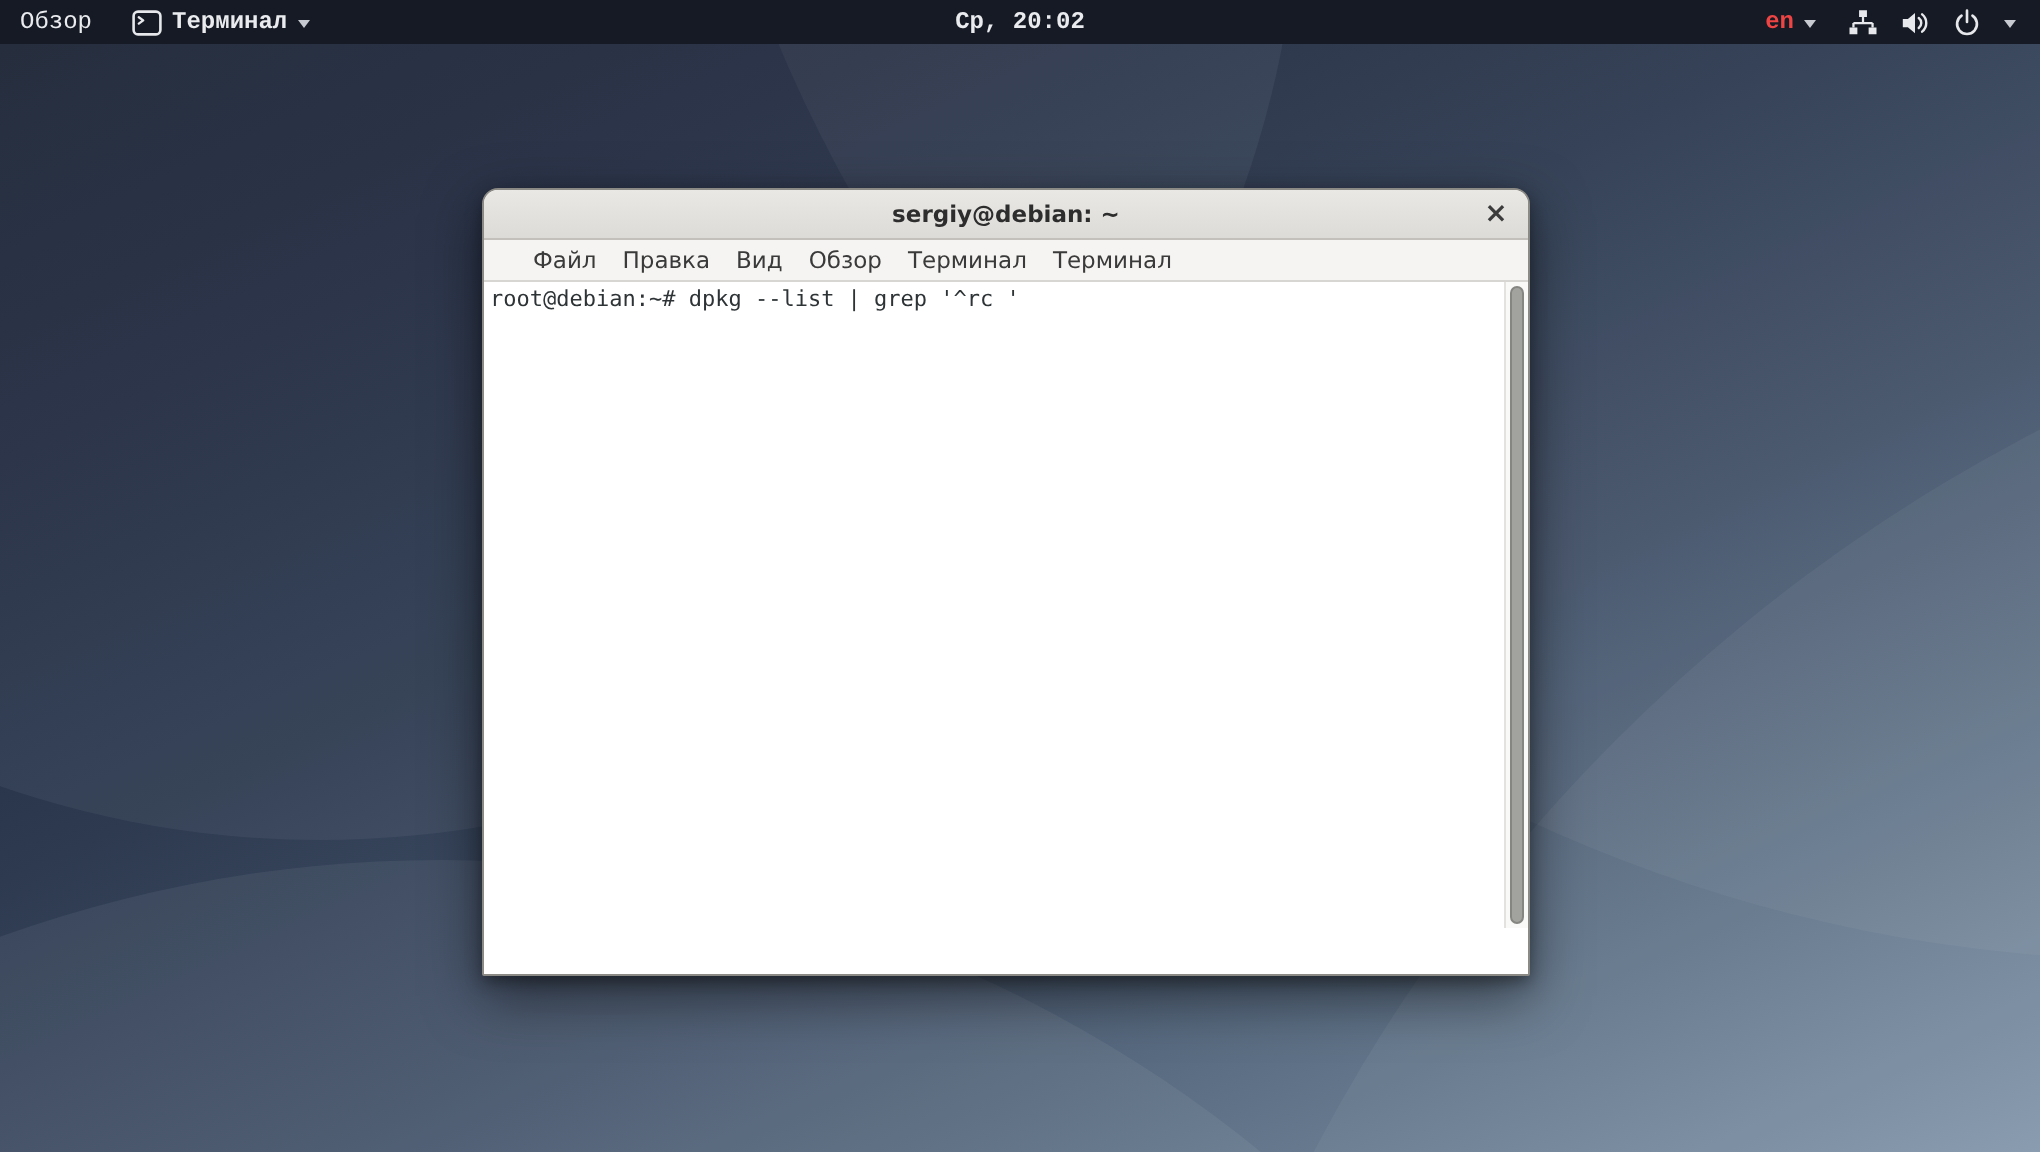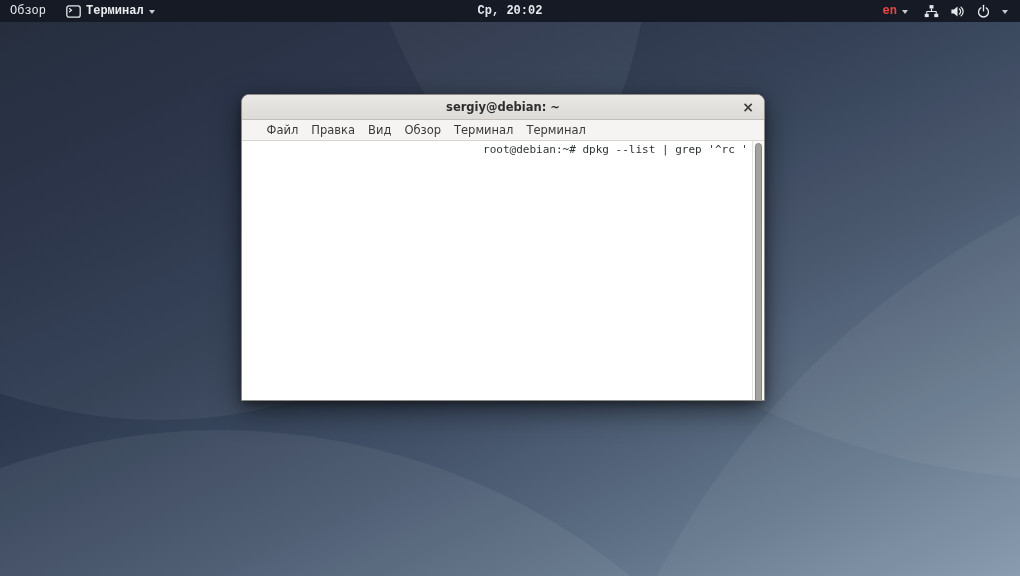--- a/index.html
+++ b/index.html
@@ -36,21 +36,21 @@
     width: 0; height: 0; display: inline-block;
     border-left: 3.5px solid transparent; border-right: 3.5px solid transparent;
     border-top: 4px solid #c7cad0; margin-top: 2px;
   }
   .sys-icons { display: flex; align-items: center; gap: 11px; padding: 0 12px 0 6px; height: 100%; }
   .ticon { display: inline-flex; align-items: center; }
   .ticon svg { display: block; }
 
   
   .window {
-    position: absolute; left: 241px; top: 94px; width: 524px; height: 307px;
+    position: absolute; left: 241px; top: 94px; width: 524px; height: 394px;
     border: 1px solid #8c8a85; border-radius: 8px 8px 1px 1px;
     box-shadow: 0 10px 28px rgba(0,0,0,0.5), 0 3px 8px rgba(0,0,0,0.35);
     overflow: hidden; background: #fff; z-index: 10;
   }
   .titlebar {
     height: 25px; background: linear-gradient(#eae8e5, #dddbd7);
     border-bottom: 1px solid #c3c0bb;
     display: flex; align-items: center; justify-content: center; position: relative;
   }
   .titlebar .title { font-size: 11.5px; font-weight: bold; color: #2d2d2d; }
@@ -60,21 +60,21 @@
     color: #3c3c3c; font-size: 14px; font-weight: bold; cursor: default; line-height: 1;
   }
   .menubar {
     height: 21px; background: #f5f4f2; border-bottom: 1px solid #d8d6d2;
     display: flex; align-items: center; padding-left: 18px;
   }
   .menu-item { font-size: 11.5px; color: #3a3a3a; padding: 0 6.5px; height: 100%; display: flex; align-items: center; cursor: default; }
 
   .term {
     position: relative; height: 323px; background: #ffffff;
-    padding: 2px 16px 2px 3px; overflow: hidden; text-align: right;
+    padding: 2px 16px 2px 3px; overflow: hidden;
   }
   .tline {
     font-family: "DejaVu Sans Mono", monospace;
     font-size: 11px; line-height: 14px; white-space: pre; color: #2e3436;
   }
   .cursor {
     display: inline-block; width: 6px; height: 11px;
     border: 1px solid #aeaeae; vertical-align: text-bottom; margin-bottom: 0px;
   }
   .scrollbar {

